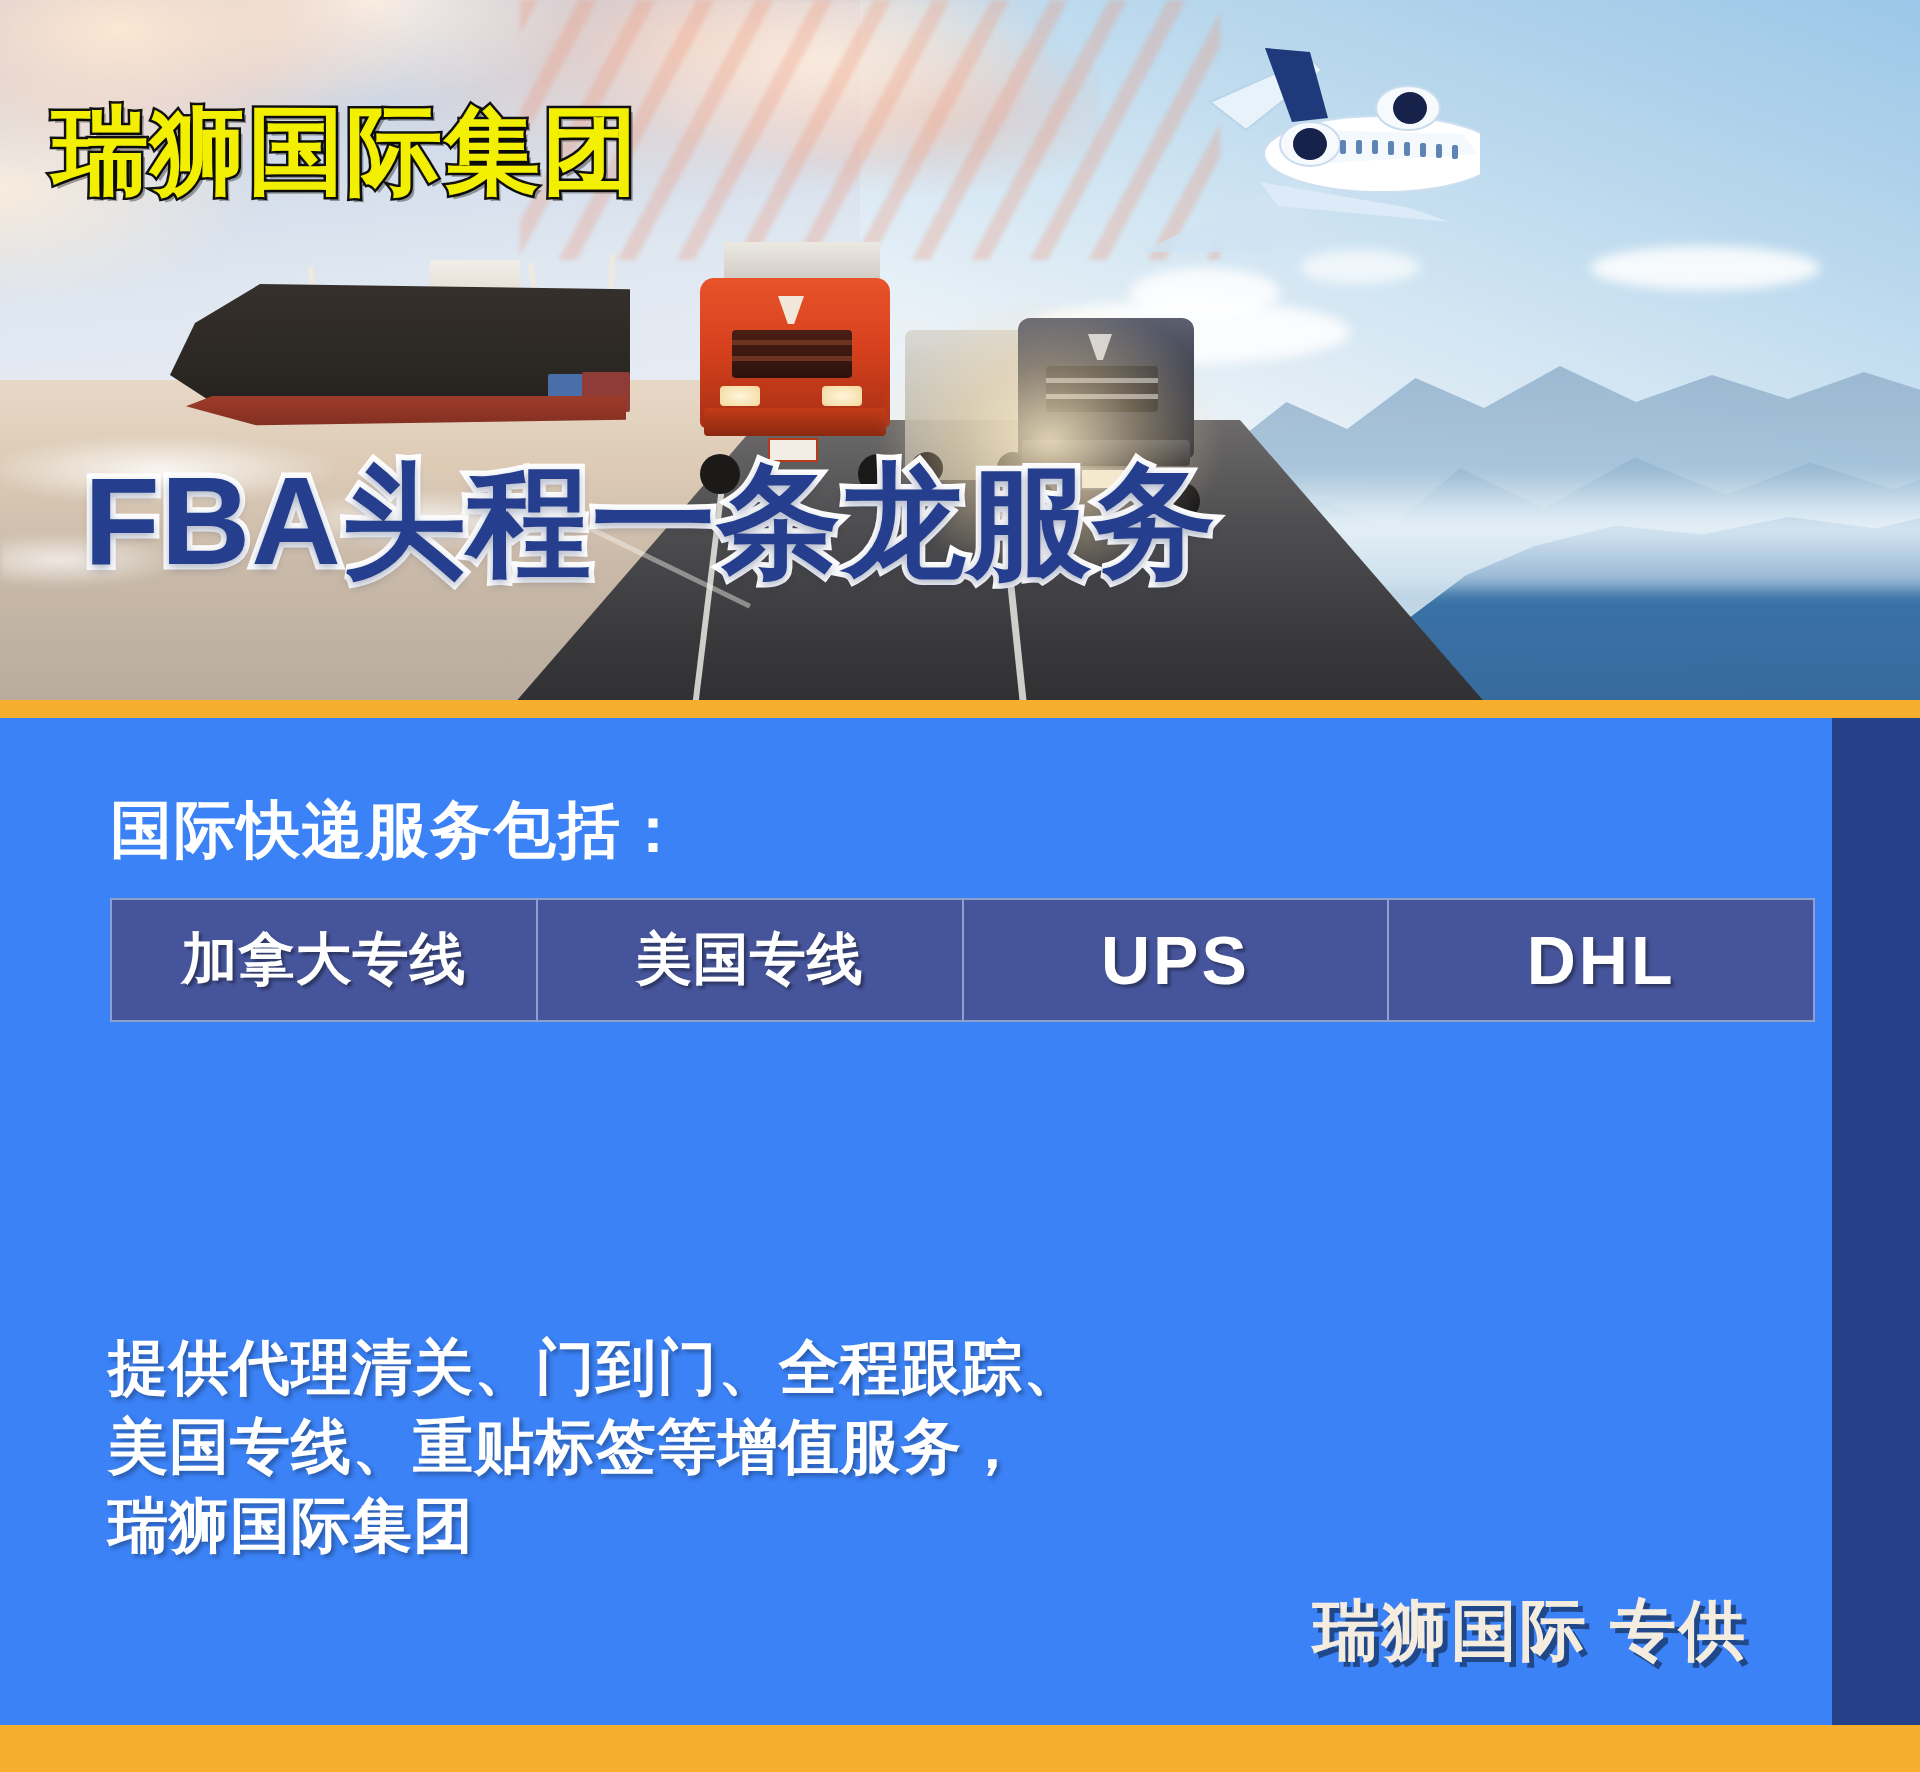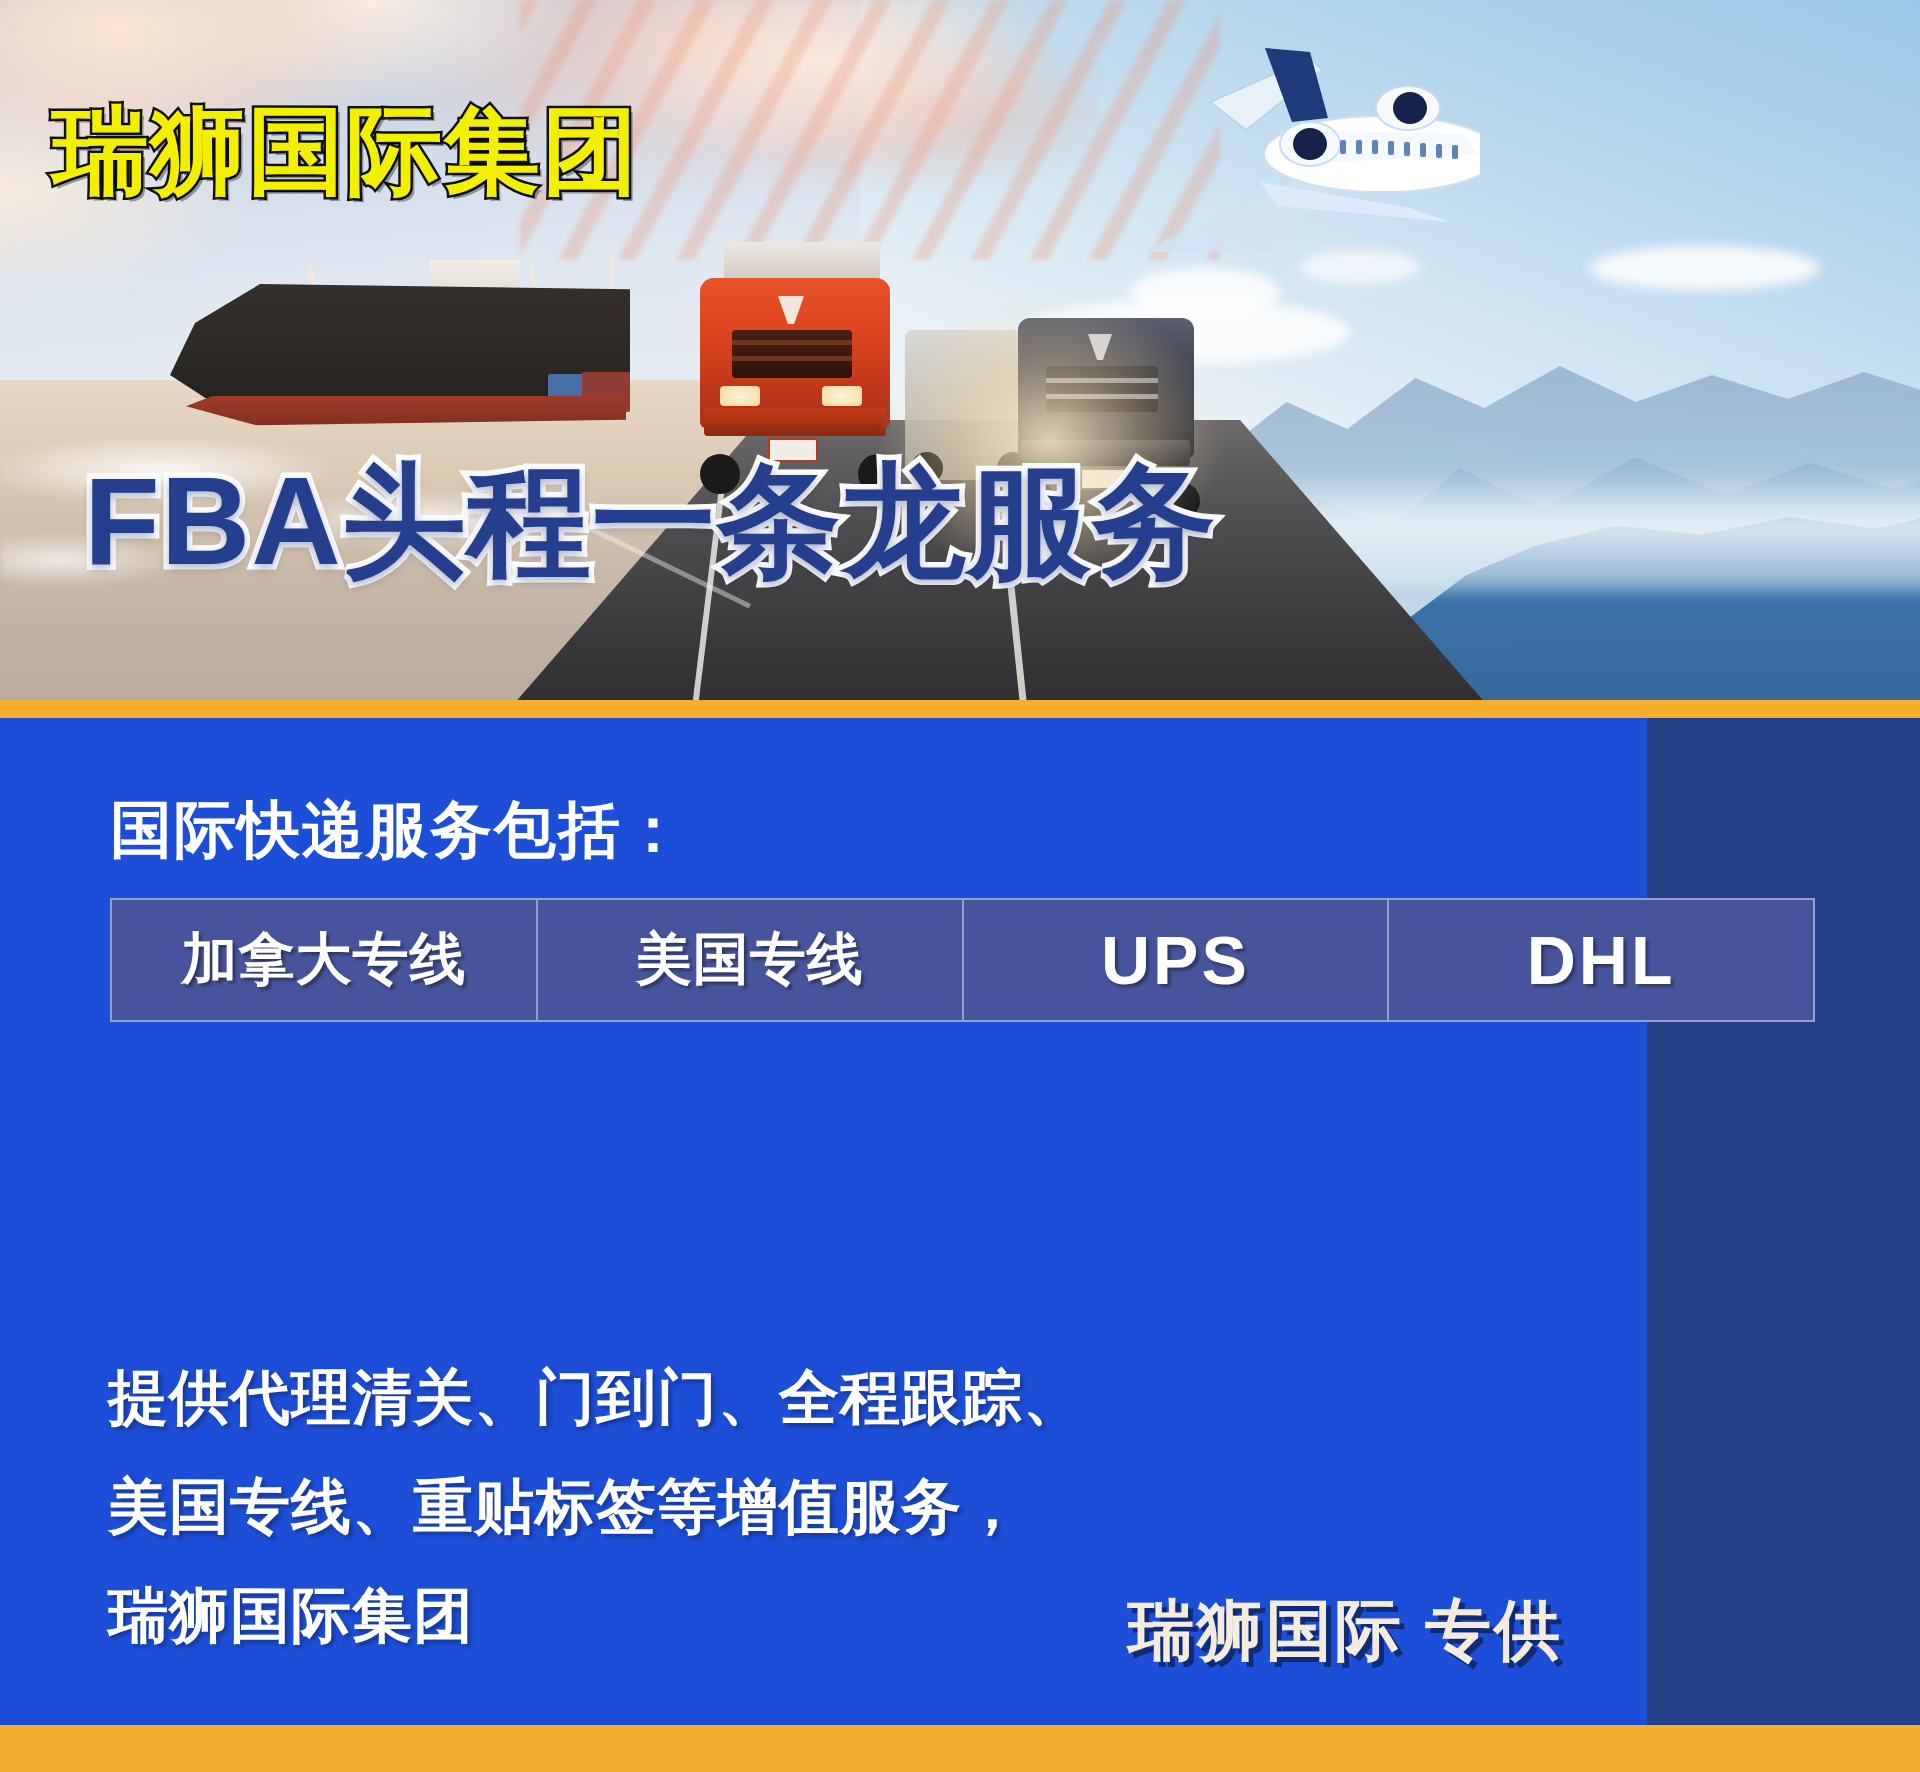--- a/index.html
+++ b/index.html
@@ -199,22 +199,22 @@
   }
 
   
   .gold-bar-top{
     position:absolute;left:0;top:700px;width:1920px;height:18px;
     background:#F5AE2E;
   }
 
   
   .panel{
-    position:absolute;left:0;top:718px;width:1647px;height:1007px;
-    background:#1d4ed8;
+    position:absolute;left:0;top:718px;width:1832px;height:1007px;
+    background:#3b82f6;
   }
 
   .sub-title{
     position:absolute;left:110px;top:70px;
     font-size:62px;font-weight:bold;color:#ffffff;
     letter-spacing:2px;white-space:nowrap;
   }
 
   
   .svc-table{
@@ -236,21 +236,21 @@
     white-space:nowrap;
   }
   .svc-table td.latin{font-size:68px;letter-spacing:3px;}
 
   
   .features{
     position:absolute;left:108px;top:610px;
     color:#ffffff;font-weight:bold;font-size:60px;line-height:1.32;
     letter-spacing:1px;text-shadow:3px 3px 4px rgba(0,0,0,.3);
   }
-  .features div{white-space:nowrap;margin-top:30px;}
+  .features div{white-space:nowrap;}
 
   
   .brand-bottom{
     position:absolute;right:84px;top:868px;
     font-size:66px;font-weight:bold;
     color:#f5ece0;
     letter-spacing:3px;
     text-shadow:5px 5px 0 rgba(0,0,0,.45);
     white-space:nowrap;
   }

